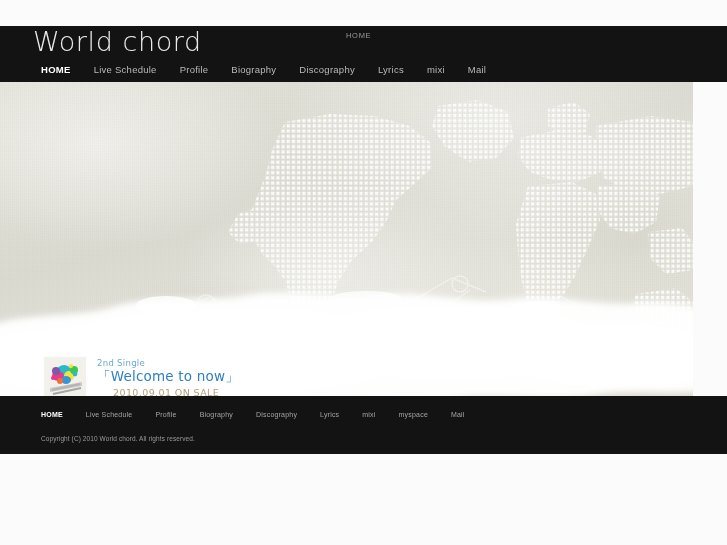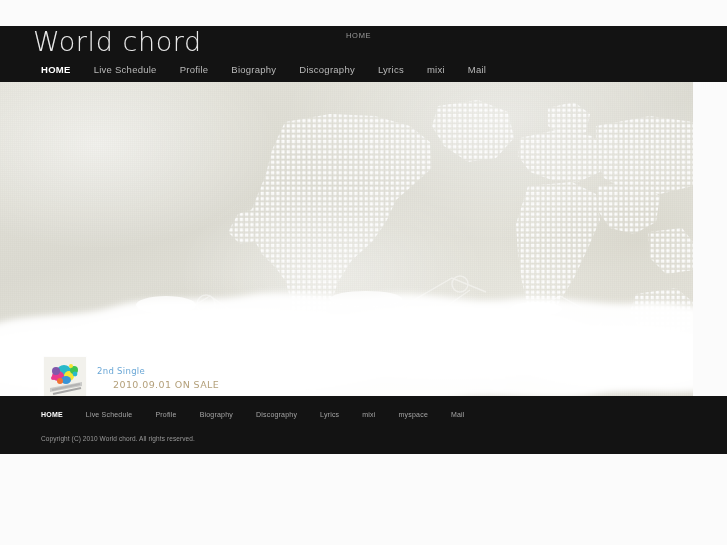--- a/index.html
+++ b/index.html
@@ -369,20 +369,21 @@
           </g>
           <g stroke="#9a9a9a" stroke-width="2.2" fill="none" opacity="0.85">
             <path d="M8 33 L36 27"></path>
             <path d="M9 37 L37 31"></path>
           </g>
           <path d="M6 31 L38 25 L38 29 L6 35 Z" fill="#b9b9b9" opacity="0.7"></path>
         </svg>
       </div>
       <div class="release-text">
         <div class="release-kicker">2nd Single</div>
+        <div class="release-title">「Welcome to now」</div>
         <div class="release-date">2010.09.01 ON SALE</div>
       </div>
     </div>
 
   </section>
 
   <footer class="site-footer">
     <nav class="footer-nav" id="footer-nav">
         <a class="footer-nav-item is-active">HOME</a>
         <a class="footer-nav-item">Live Schedule</a>

